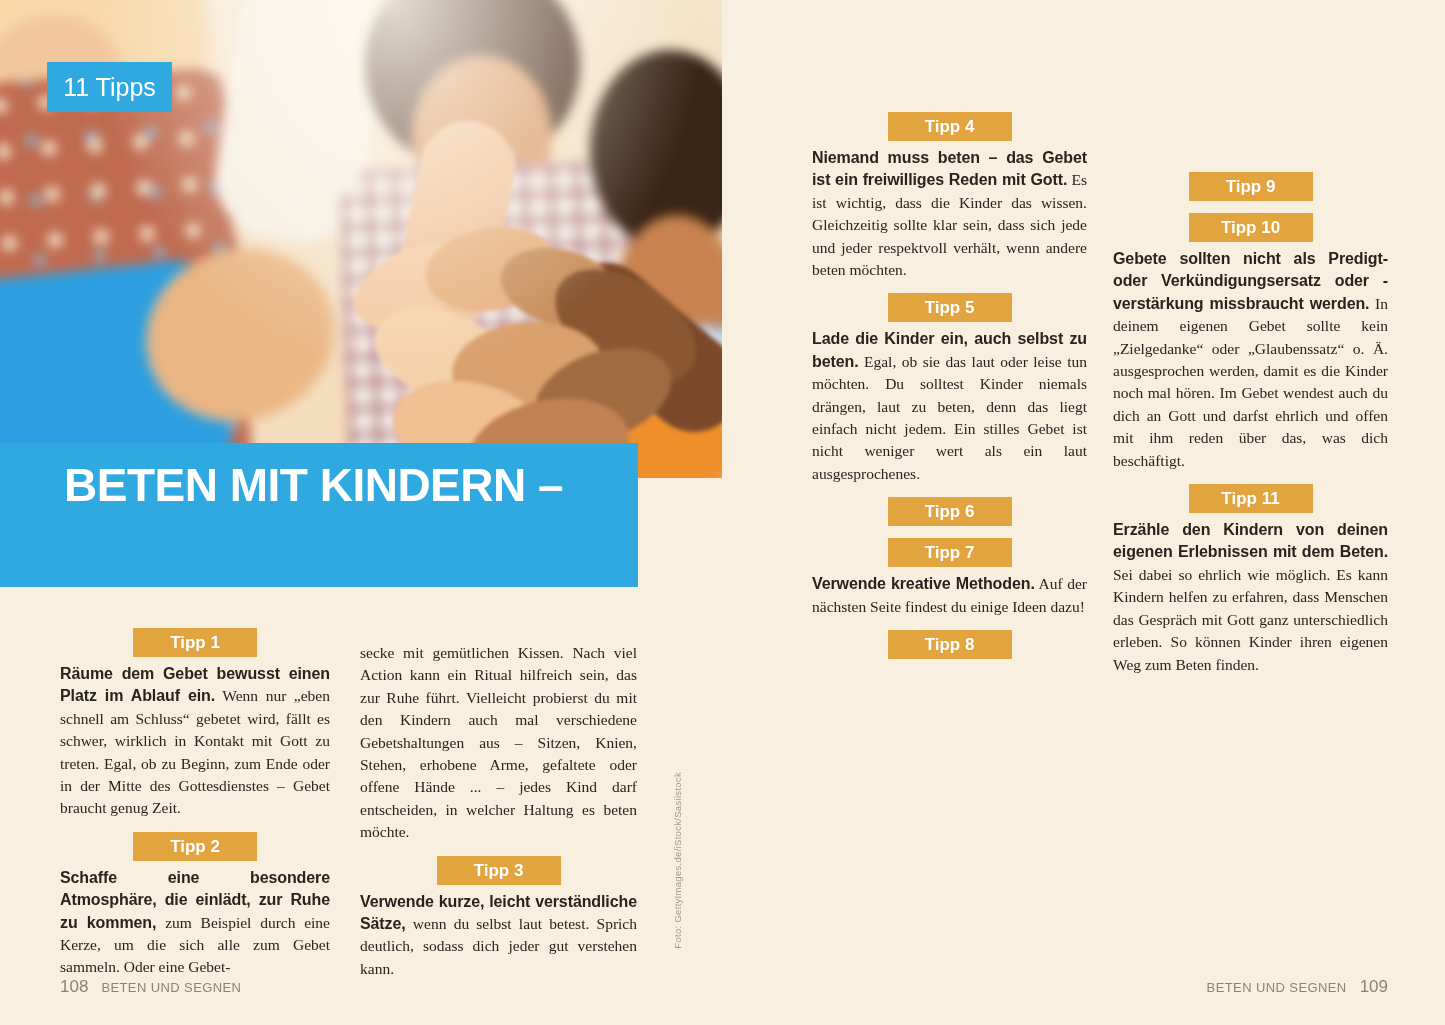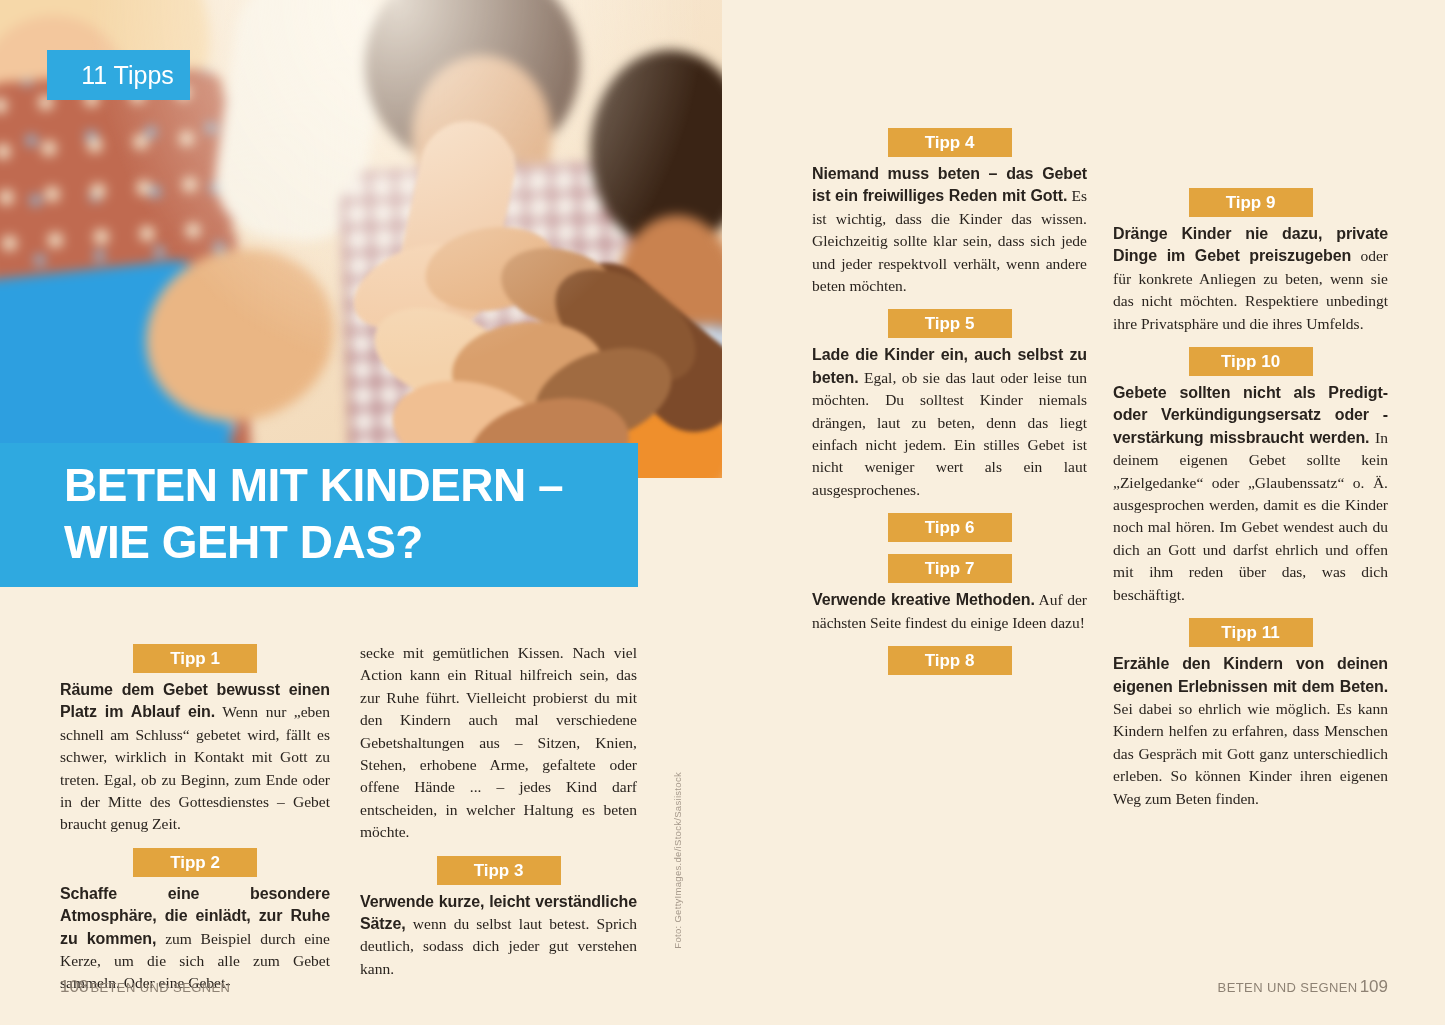--- a/index.html
+++ b/index.html
@@ -40,44 +40,44 @@
   .hd-e{left:372px;top:312px;width:142px;height:86px;border-radius:50%;background:#f4d2ab;transform:rotate(20deg);}
   .hd-f{left:452px;top:322px;width:152px;height:96px;border-radius:50%;background:#d99f6c;transform:rotate(-5deg);}
   .hd-g{left:532px;top:352px;width:142px;height:86px;border-radius:50%;background:#a06b41;transform:rotate(-20deg);}
   .hd-h{left:392px;top:382px;width:152px;height:92px;border-radius:50%;background:#f0bf92;transform:rotate(10deg);}
   .hd-i{left:468px;top:400px;width:162px;height:96px;border-radius:50%;background:#c18152;transform:rotate(-12deg);}
   .hd-j{left:545px;top:300px;width:210px;height:95px;border-radius:60px;background:#7c4a2a;transform:rotate(40deg);}
   .hd-k{left:408px;top:120px;width:95px;height:210px;border-radius:50px;background:#eec29b;transform:rotate(12deg);}
   .ph-light{position:absolute;inset:0;background:radial-gradient(ellipse at 55% 0%,rgba(255,250,240,.85) 0%,rgba(255,250,240,0) 55%);}
 
   
-  .badge{position:absolute;left:47px;top:50px;width:125px;height:50px;background:#2fa9e0;color:#fff;
-         font-family:"Liberation Sans",sans-serif;font-size:25px;line-height:50px;text-align:center;padding-left:18px;}
+  .badge{position:absolute;left:47px;top:62px;width:125px;height:50px;background:#2fa9e0;color:#fff;
+         font-family:"Liberation Sans",sans-serif;font-size:25px;line-height:50px;text-align:center;}
   .banner{position:absolute;left:0;top:443px;width:638px;height:144px;background:#2fa9e0;color:#fff;
           font-family:"Liberation Sans",sans-serif;font-weight:bold;font-size:46px;line-height:57px;
           padding:14px 0 6px 64px;box-sizing:border-box;letter-spacing:-.5px;}
   .info-box{margin-top:20px;background:#2fa9e0;color:#fff;font-family:"Liberation Sans",sans-serif;
             font-size:14.5px;line-height:20px;padding:17px 18px;box-sizing:border-box;width:277px;}
   .info-box b{letter-spacing:.2px;}
 
   
   .col{position:absolute;text-align:justify;font-size:15.5px;line-height:22.4px;color:#29231e;}
   .col p{margin:0;}
   .tip-label{display:block;width:124px;height:29px;margin:12px auto 6px;background:#e2a43e;color:#fff;
              font-family:"Liberation Sans",sans-serif;font-weight:bold;font-size:17px;line-height:29px;
              text-align:center;}
-  .tip-label.first{margin-top:16px;}
+  .tip-label.first{margin-top:0;}
   .lead{font-family:"Liberation Sans",sans-serif;font-weight:bold;font-size:16px;letter-spacing:-.1px;}
   .l1{left:60px;top:628px;width:270px;}
   .l2{left:360px;top:642px;width:277px;}
   .r1{left:812px;top:112px;width:275px;}
   .r2{left:1113px;top:172px;width:275px;}
 
   
-  .footer{position:absolute;top:977px;display:flex;align-items:baseline;gap:2px;color:#8e8274;
+  .footer{position:absolute;top:977px;display:flex;align-items:baseline;gap:13px;color:#8e8274;
           font-family:"Liberation Sans",sans-serif;}
   .footer .num{font-size:17px;}
   .footer .mag{font-size:13px;letter-spacing:.4px;}
   .f-left{left:60px;}
   .f-right{left:auto;right:57px;}
   .credit{position:absolute;left:672px;top:772px;writing-mode:vertical-rl;transform:rotate(180deg);
           font-family:"Liberation Sans",sans-serif;font-size:9.5px;letter-spacing:.3px;color:#a5988a;}
 </style>
 </head>
 <body>
@@ -114,21 +114,20 @@
       <div class="hd-g"></div>
       <div class="hd-h"></div>
       <div class="hd-i"></div>
     </div>
     <div class="ph-light"></div>
   </div>
 
   <div class="badge">11 Tipps</div>
   <div class="banner">
     <div>BETEN MIT KINDERN –</div>
-    <div>WIE GEHT DAS?</div>
   </div>
 
   <div class="credit">Foto: GettyImages.de/iStock/Sasiistock</div>
 
   <div class="col l1">
     <div class="tip-label first">Tipp 1</div>
     <p><b class="lead">Räume dem Gebet bewusst einen Platz im Ablauf ein.</b> <span>Wenn nur „eben schnell am Schluss“ gebetet wird, fällt es schwer, wirklich in Kontakt mit Gott zu treten. Egal, ob zu Beginn, zum Ende oder in der Mitte des Gottesdienstes – Gebet braucht genug Zeit.</span></p>
     <div class="tip-label">Tipp 2</div>
     <p><b class="lead">Schaffe eine besondere Atmosphäre, die einlädt, zur Ruhe zu kommen,</b> <span>zum Beispiel durch eine Kerze, um die sich alle zum Gebet sammeln. Oder eine Gebet-</span></p>
   </div>
@@ -145,21 +144,20 @@
     <div class="tip-label">Tipp 5</div>
     <p><b class="lead">Lade die Kinder ein, auch selbst zu beten.</b> <span>Egal, ob sie das laut oder leise tun möchten. Du solltest Kinder niemals drängen, laut zu beten, denn das liegt einfach nicht jedem. Ein stilles Gebet ist nicht weniger wert als ein laut ausgesprochenes.</span></p>
     <div class="tip-label">Tipp 6</div>
     <div class="tip-label">Tipp 7</div>
     <p><b class="lead">Verwende kreative Methoden.</b> <span>Auf der nächsten Seite findest du einige Ideen dazu!</span></p>
     <div class="tip-label">Tipp 8</div>
   </div>
 
   <div class="col r2">
     <div class="tip-label first">Tipp 9</div>
-    <p><b class="lead">Dränge Kinder nie dazu, private Dinge im Gebet preiszugeben</b> <span>oder für konkrete Anliegen zu beten, wenn sie das nicht möchten. Respektiere unbedingt ihre Privatsphäre und die ihres Umfelds.</span></p>
     <div class="tip-label">Tipp 10</div>
     <p><b class="lead">Gebete sollten nicht als Predigt- oder Verkündigungsersatz oder -verstärkung missbraucht werden.</b> <span>In deinem eigenen Gebet sollte kein „Zielgedanke“ oder „Glaubenssatz“ o. Ä. ausgesprochen werden, damit es die Kinder noch mal hören. Im Gebet wendest auch du dich an Gott und darfst ehrlich und offen mit ihm reden über das, was dich beschäftigt.</span></p>
     <div class="tip-label">Tipp 11</div>
     <p><b class="lead">Erzähle den Kindern von deinen eigenen Erlebnissen mit dem Beten.</b> <span>Sei dabei so ehrlich wie möglich. Es kann Kindern helfen zu erfahren, dass Menschen das Gespräch mit Gott ganz unterschiedlich erleben. So können Kinder ihren eigenen Weg zum Beten finden.</span></p>
   </div>
 
   <div class="footer f-left">
     <span class="num">108</span>
     <span class="mag">BETEN UND SEGNEN</span>
   </div>

